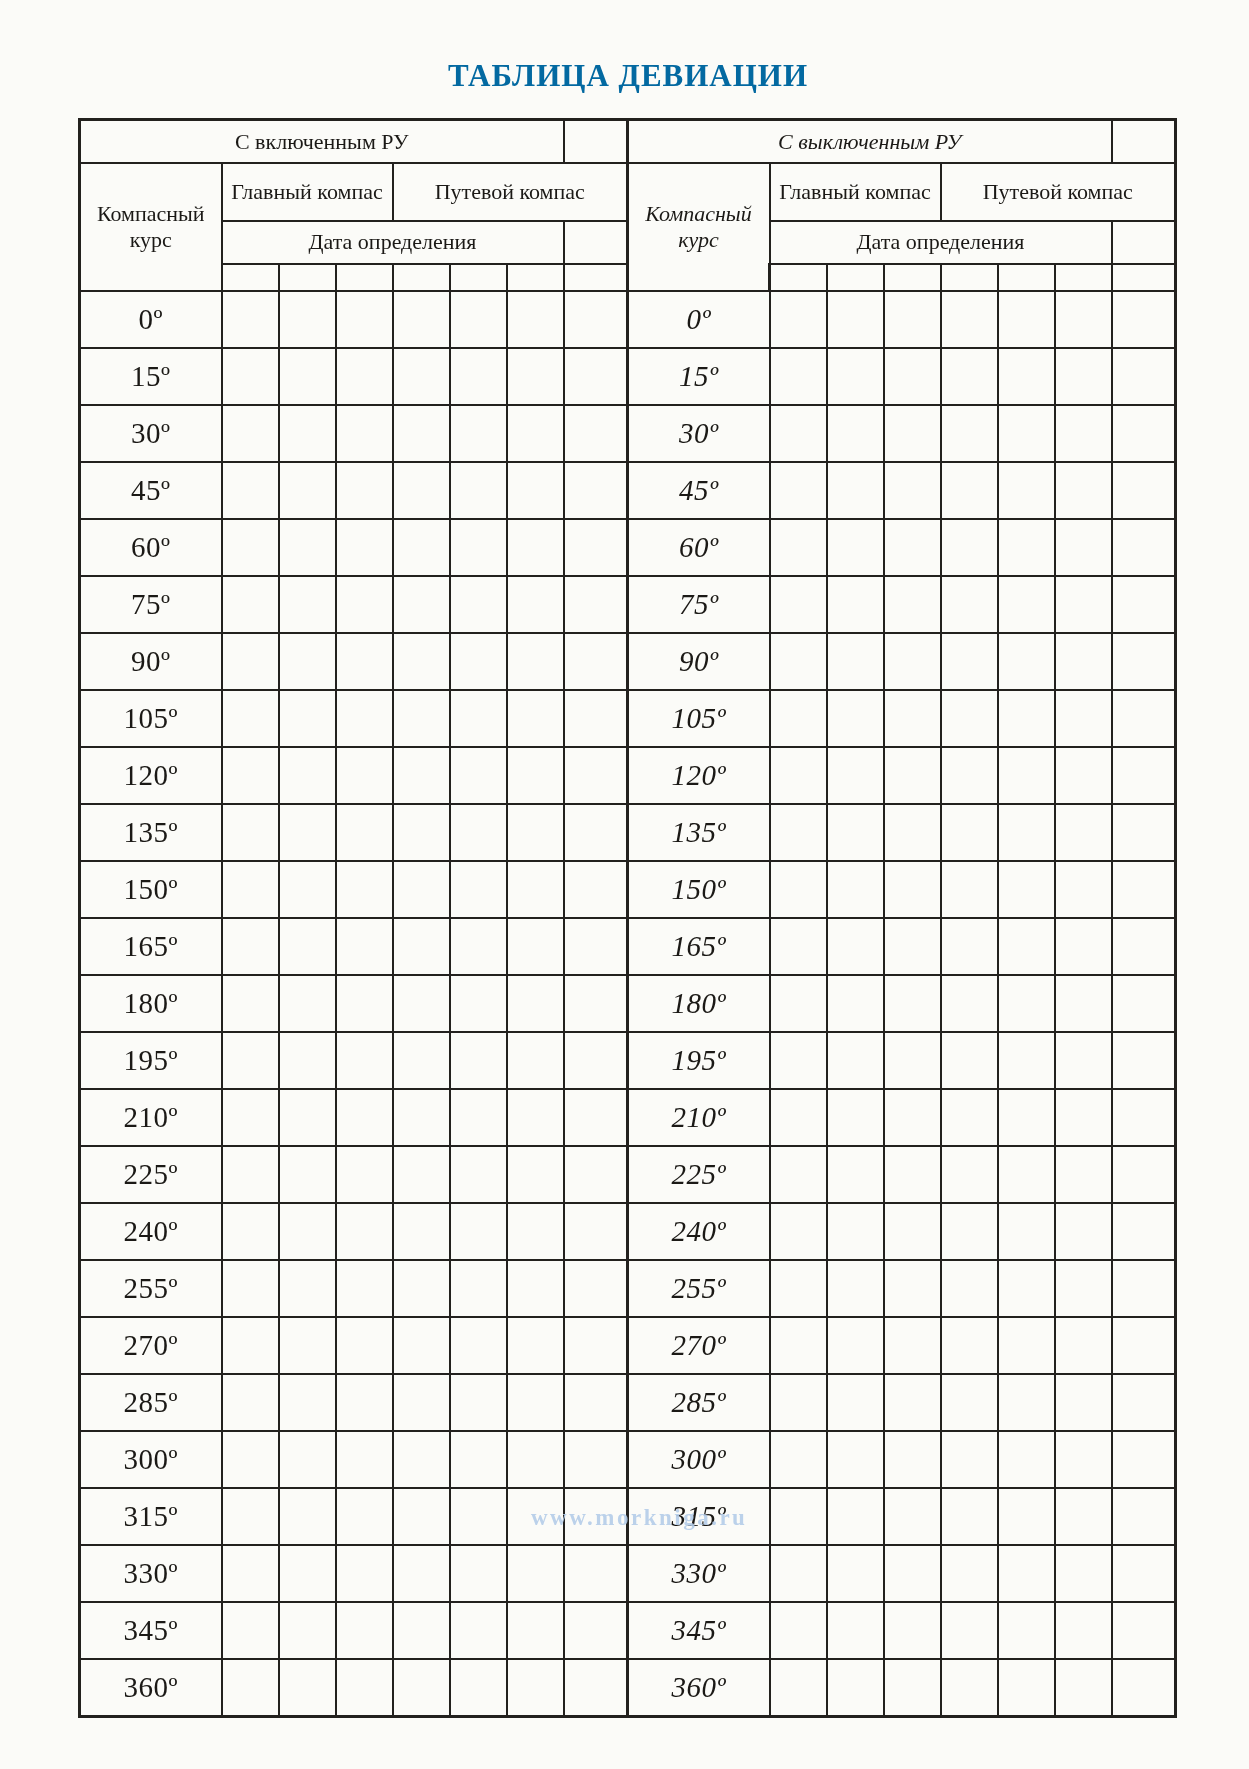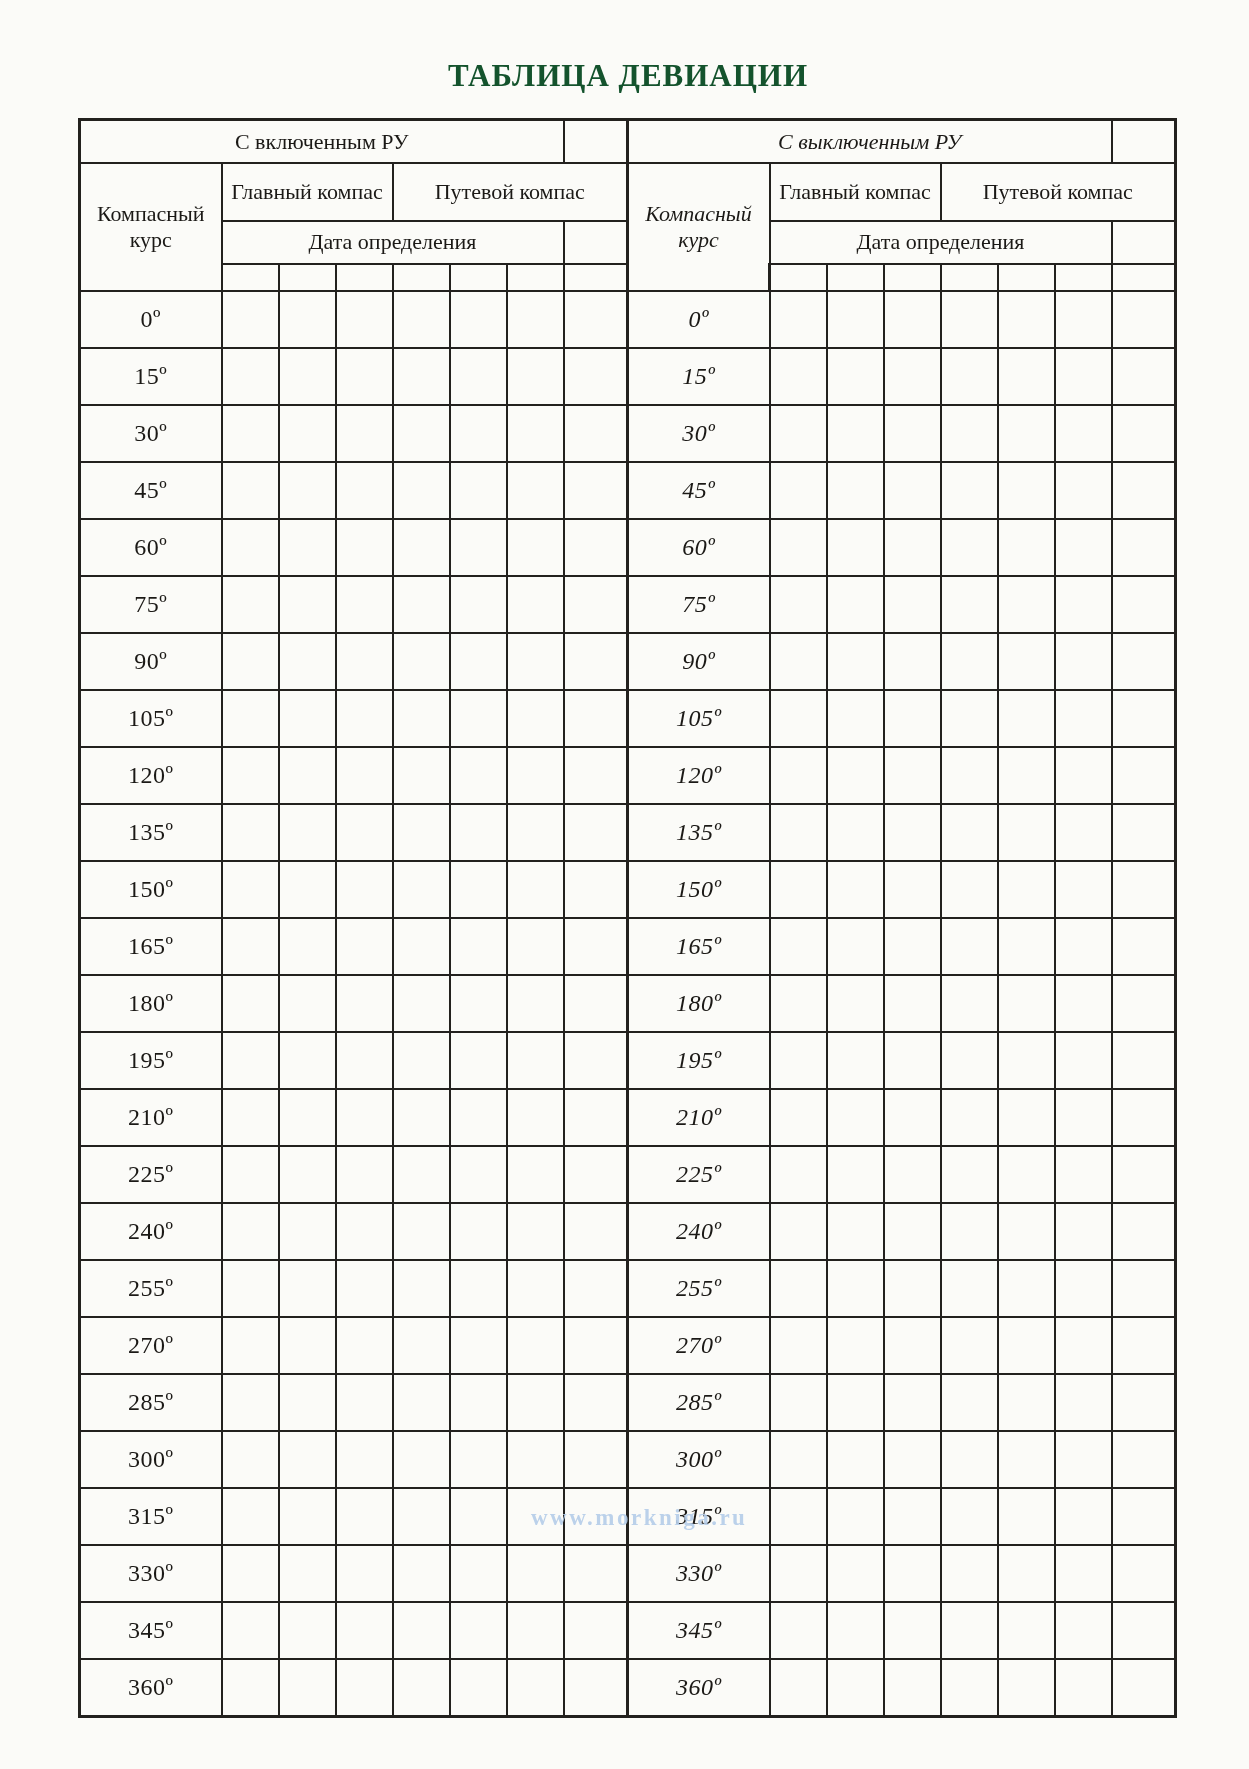--- a/index.html
+++ b/index.html
@@ -17,21 +17,21 @@
     position:relative;
     overflow:hidden;
   }
   .page-title{
     margin:58px 0 0 78px;
     width:1100px;
     text-align:center;
     font-size:31px;
     font-weight:bold;
     letter-spacing:1px;
-    color:#14532d;
+    color:#0369a1;
   }
   table.deviation{
     margin:24px 0 0 78px;
     border-collapse:collapse;
     table-layout:fixed;
     background:transparent;
   }
   table.deviation col.course-col{width:142px;}
   table.deviation col.date-col{width:57px;}
   table.deviation col.narrow-col{width:64px;}
@@ -47,21 +47,21 @@
   .section-split{border-left-width:3px !important;font-style:italic;}
   thead th{font-size:22px;line-height:1.15;}
   tr.hrow-1{height:43px;}
   tr.hrow-2{height:58px;}
   tr.hrow-3{height:43px;}
   tr.hrow-4{height:27px;}
   th.course-head{font-size:22px;}
   tbody td{height:55px;}
   td.course{
     font-weight:bold;
-    font-size:24px;
+    font-size:29px;
     letter-spacing:0.5px;
   }
   .watermark{
     position:absolute;
     left:531px;
     top:1505px;
     font-size:23px;
     font-weight:bold;
     letter-spacing:2.5px;
     color:var(--watermark);

